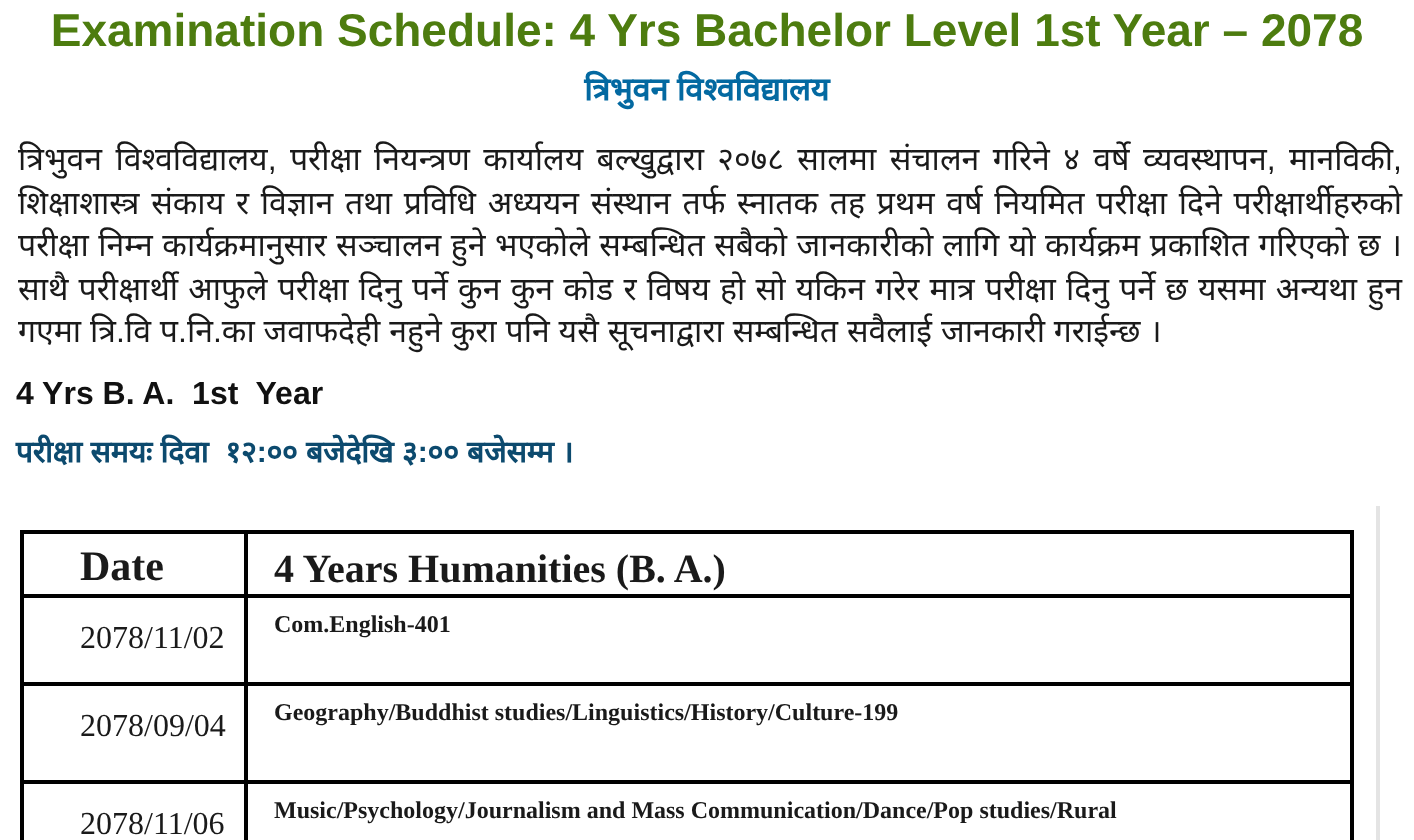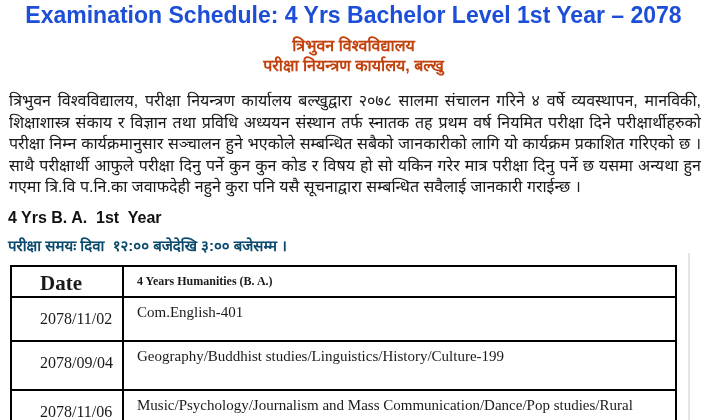--- a/index.html
+++ b/index.html
@@ -11,31 +11,31 @@
     background: #ffffff;
     overflow: hidden;
     color: #1f1f1f;
     font-family: "Liberation Sans", "DejaVu Sans", sans-serif;
   }
   .doc-title {
     margin-top: 2px;
     text-align: center;
     font-size: 23px;
     font-weight: bold;
-    color: #1d4ed8;
+    color: #4d7c0f;
     letter-spacing: 0px;
     white-space: nowrap;
   }
   .org-block {
     margin-top: 7px;
     text-align: center;
     font-weight: bold;
     font-size: 16px;
     line-height: 20px;
-    color: #c2410c;
+    color: #0369a1;
   }
   .notice {
     margin: 14px 6px 0 9px;
     text-align: justify;
     font-size: 16px;
     line-height: 21.5px;
     color: #1a1a1a;
   }
   .section-heading {
     margin: 11px 0 0 8px;
@@ -67,55 +67,55 @@
     text-align: left;
   }
   col.date-col { width: 112px; }
   tr.hdr-row { height: 25px; }
   th.hdr-date {
     font-size: 21px;
     font-weight: bold;
     padding: 4px 0 0 28px;
   }
   th.hdr-subjects {
-    font-size: 12px;
+    font-size: 20px;
     font-weight: bold;
     padding: 7px 0 0 13px;
   }
   tr.body-row-0 { height: 44px; }
   tr.body-row-1 { height: 49px; }
   tr.body-row-2 { height: 48px; }
   td.date-cell {
     font-size: 16px;
     padding: 12px 0 0 28px;
     border-radius: 14px;
   }
   td.subjects-cell {
-    font-size: 15px;
+    font-size: 12px;
     padding: 6px 8px 0 13px;
+    font-weight: bold;
   }
   .page-edge-line {
     position: absolute;
     left: 688px;
     top: 253px;
     width: 2px;
     height: 167px;
     background: #e4e4e4;
   }
 </style>
 </head>
 <body>
 
 <div class="page">
 
   <div class="doc-title">Examination Schedule: 4 Yrs Bachelor Level 1st Year – 2078</div>
 
   <div class="org-block">
     <div>त्रिभुवन विश्वविद्यालय</div>
-    <div>परीक्षा नियन्त्रण कार्यालय, बल्खु</div>
   </div>
 
   <div class="notice">त्रिभुवन विश्वविद्यालय, परीक्षा नियन्त्रण कार्यालय बल्खुद्वारा २०७८ सालमा संचालन गरिने ४ वर्षे व्यवस्थापन, मानविकी, शिक्षाशास्त्र संकाय र विज्ञान तथा प्रविधि अध्ययन संस्थान तर्फ स्नातक तह प्रथम वर्ष नियमित परीक्षा  दिने परीक्षार्थीहरुको परीक्षा निम्न कार्यक्रमानुसार सञ्चालन हुने भएकोले सम्बन्धित सबैको जानकारीको लागि यो कार्यक्रम प्रकाशित गरिएको छ । साथै परीक्षार्थी आफुले परीक्षा दिनु पर्ने कुन कुन  कोड र विषय हो सो यकिन गरेर मात्र परीक्षा दिनु पर्ने छ यसमा अन्यथा हुन गएमा त्रि.वि प.नि.का जवाफदेही नहुने कुरा पनि यसै सूचनाद्वारा सम्बन्धित सवैलाई जानकारी गराईन्छ ।</div>
 
   <div class="section-heading">4 Yrs B. A.  1st  Year</div>
 
   <div class="exam-time">परीक्षा समयः दिवा  १२:०० बजेदेखि ३:०० बजेसम्म ।</div>
 
   <table class="schedule">
     <colgroup>

